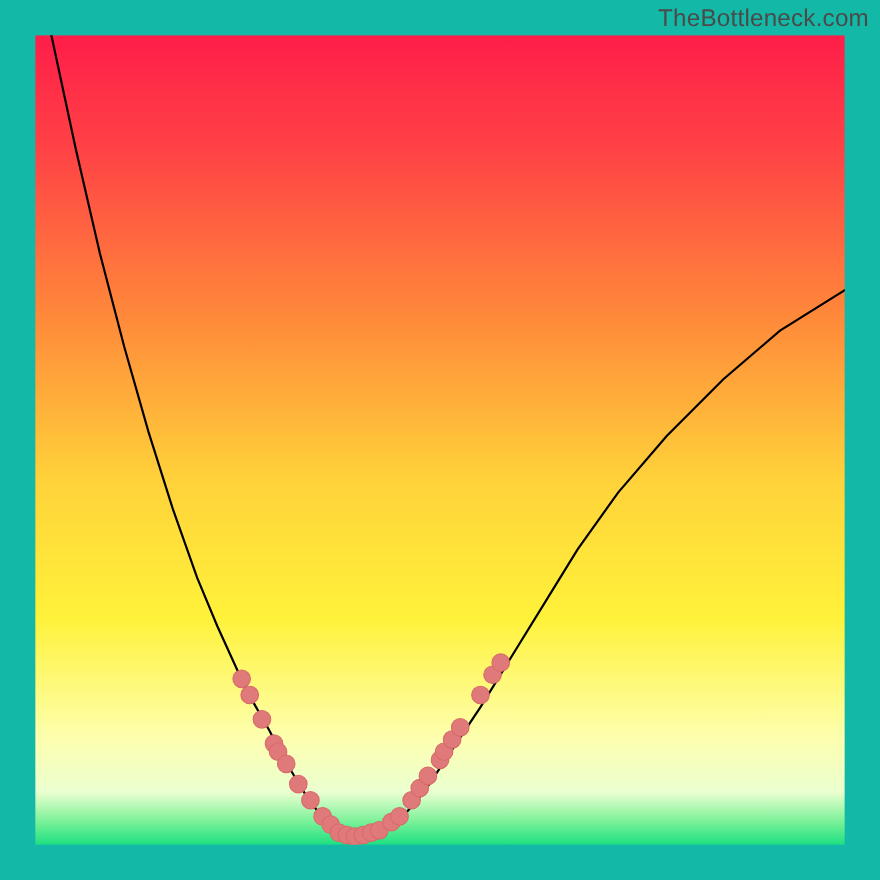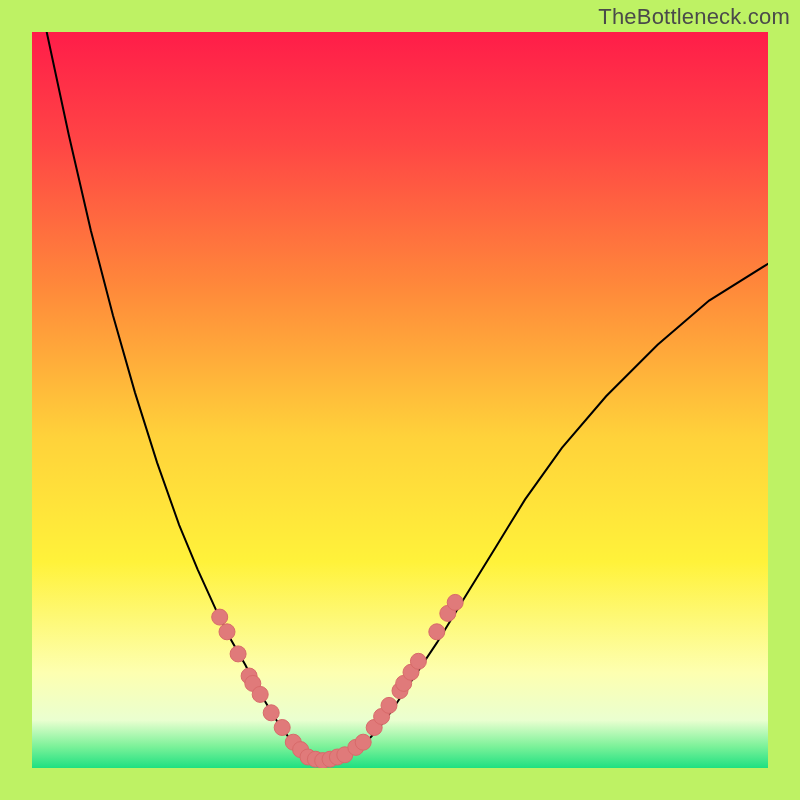--- a/index.html
+++ b/index.html
@@ -8,21 +8,21 @@
     width: 800px;
     height: 800px;
     overflow: hidden;
     background: #000;
     font-family: Arial, Helvetica, sans-serif;
   }
   .frame {
     position: relative;
     width: 800px;
     height: 800px;
-    background: #bef264;
+    background: #14b8a6;
   }
   .watermark {
     position: absolute;
     top: 4px;
     right: 10px;
     color: #4a4a4a;
     font-size: 22px;
     font-weight: 500;
     letter-spacing: 0.2px;
     z-index: 20;

